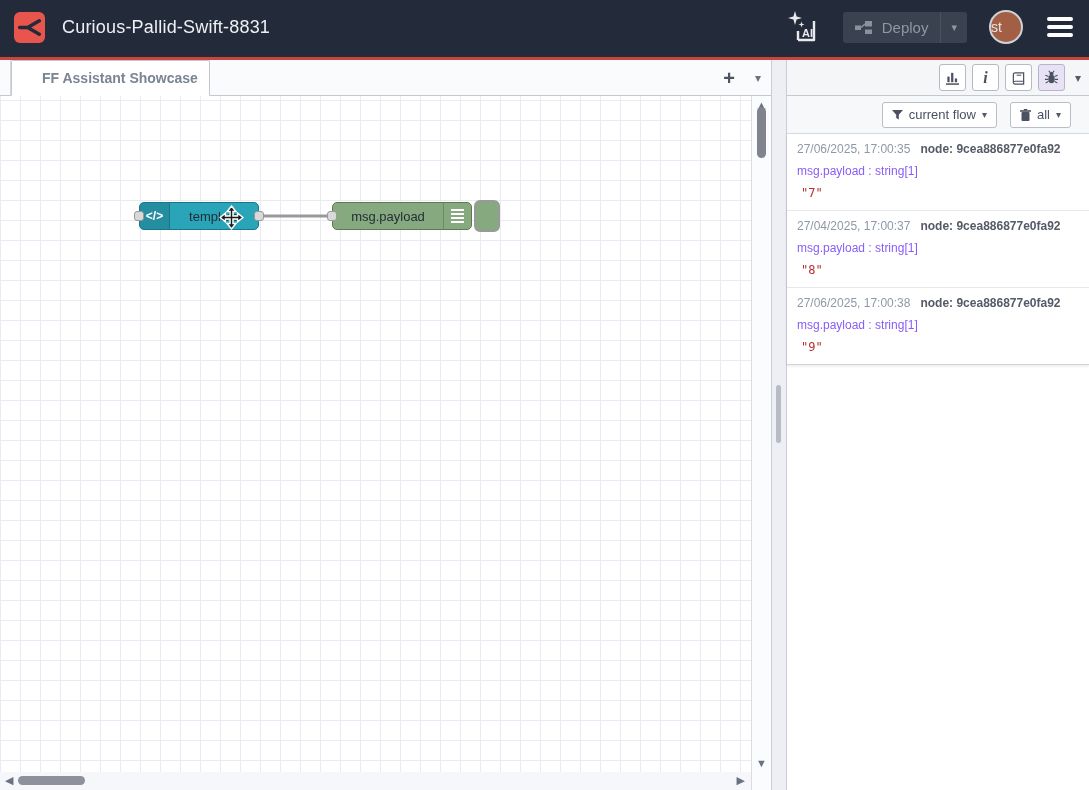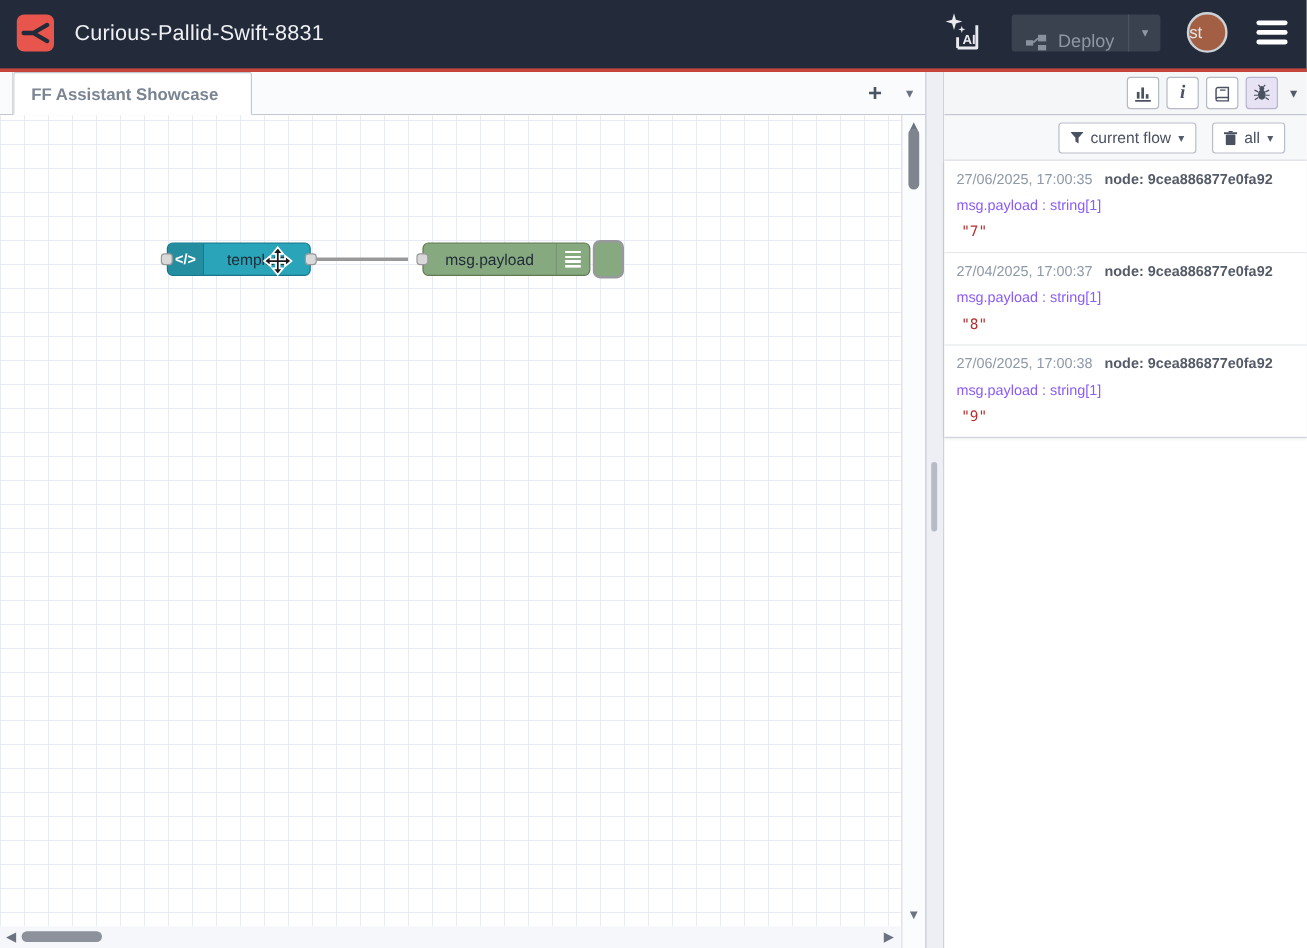--- a/index.html
+++ b/index.html
@@ -9,58 +9,58 @@
 
   
   .header { position:absolute; top:0; left:0; right:0; height:60px;
             background:#232b3a; border-bottom:3px solid #c6463e;
             display:flex; align-items:center; padding:0 14px 3px 14px; }
   .logo { width:31px; height:31px; border-radius:6px; background:#e8554d;
           display:flex; align-items:center; justify-content:center; margin-right:17px; flex:0 0 auto; }
   .app-title { color:#eef0f3; font-size:18px; letter-spacing:.2px; }
   .header-right { margin-left:auto; display:flex; align-items:center; gap:22px; }
   .ai-btn { position:relative; width:36px; height:36px; cursor:pointer; }
-  .deploy-btn { display:flex; align-items:flex-end; height:31px; background:#3a4250;
+  .deploy-btn { display:flex; align-items:center; height:31px; background:#3a4250;
                 border-radius:3px; padding:0 0 0 12px; cursor:default; }
   .deploy-label { color:#8f97a4; font-size:15px; margin:0 12px 0 10px; }
   .deploy-caret { border-left:1px solid #4a5260; padding:0 10px; color:#8f97a4;
                   font-size:11px; height:31px; display:flex; align-items:center; }
   .avatar { width:34px; height:34px; border-radius:50%; background:#a35f44;
             border:2px solid #cdd2d9; color:#e5e5e5; font-size:14px;
             display:flex; align-items:center; cursor:pointer; }
   .hamburger { display:flex; flex-direction:column; gap:4px; cursor:pointer; padding:4px 2px; }
   .hamburger span { display:block; width:26px; height:4px; border-radius:2px; background:#fff; }
 
   
   .workspace { position:absolute; top:60px; left:0; width:771px; bottom:0; }
   .tabbar { position:relative; height:36px; background:#fafbfc; border-bottom:1px solid #c3c7d0; }
   .tabbar-stub { position:absolute; left:0; top:0; width:11px; height:35px; border-right:1px solid #d6d9df; }
   .flow-tab { position:absolute; left:11px; top:0; width:199px; height:36px; background:#fff;
               border:1px solid #c3c7d0; border-bottom:1px solid #fff; border-radius:2px 2px 0 0;
-              display:flex; align-items:center; padding-left:14px; cursor:pointer; }
+              display:flex; align-items:center; padding-left:30px; cursor:pointer; }
   .flow-tab-label { color:#7a8492; font-weight:bold; font-size:14px; }
   .tabbar-actions { position:absolute; right:10px; top:0; height:35px; display:flex; align-items:center; gap:20px; }
   .add-flow { color:#4a5463; font-size:20px; font-weight:bold; line-height:1; cursor:pointer; }
   .tab-caret { color:#6b7280; font-size:12px; cursor:pointer; }
 
   .canvas-wrap { position:absolute; top:36px; left:0; right:0; bottom:0; }
   .canvas { position:absolute; left:0; top:0; right:20px; bottom:18px; background:#fff;
     background-image:linear-gradient(#e8ebf3 1px, transparent 1px),
                      linear-gradient(90deg, #e8ebf3 1px, transparent 1px);
     background-size:20px 20px; background-position:0 -16px; overflow:hidden; }
 
   
   .node { position:absolute; height:28px; border-radius:5px; display:flex; align-items:stretch; cursor:move; }
   .node-template { left:139px; top:106px; width:120px; background:#2aa4b8; border:1px solid #18768a; }
   .node-template .icon-area { width:30px; background:rgba(0,0,0,0.13); border-right:1px solid rgba(0,0,0,0.18);
       border-radius:4px 0 0 4px; display:flex; align-items:center; justify-content:center;
       color:#fff; font-weight:bold; font-size:12px; }
   .node-label { flex:1; display:flex; align-items:center; justify-content:center;
                 color:#1f2b36; font-size:13px; white-space:nowrap; }
-  .node-debug { left:352px; top:106px; width:140px; background:#87a980; border:1px solid #5f7a52; }
+  .node-debug { left:332px; top:106px; width:140px; background:#87a980; border:1px solid #5f7a52; }
   .node-debug .icon-area-r { width:28px; border-left:1px solid rgba(0,0,0,0.18);
       border-radius:0 4px 4px 0; display:flex; align-items:center; justify-content:center; }
   .debug-lines { width:13px; height:14px;
       background:repeating-linear-gradient(#fff 0 2px, transparent 2px 4px); }
   .port { position:absolute; width:10px; height:10px; background:#d9d9d9; border:1px solid #999;
           border-radius:3px; top:8px; cursor:crosshair; }
   .port-in { left:-6px; } .port-out { right:-6px; }
   .debug-toggle { position:absolute; right:-29px; top:-3px; width:26px; height:32px;
       background:#87a980; border:2px solid #97999c; border-radius:6px; cursor:pointer; }
   .wire-svg { position:absolute; left:0; top:0; width:100%; height:100%; pointer-events:none; }

